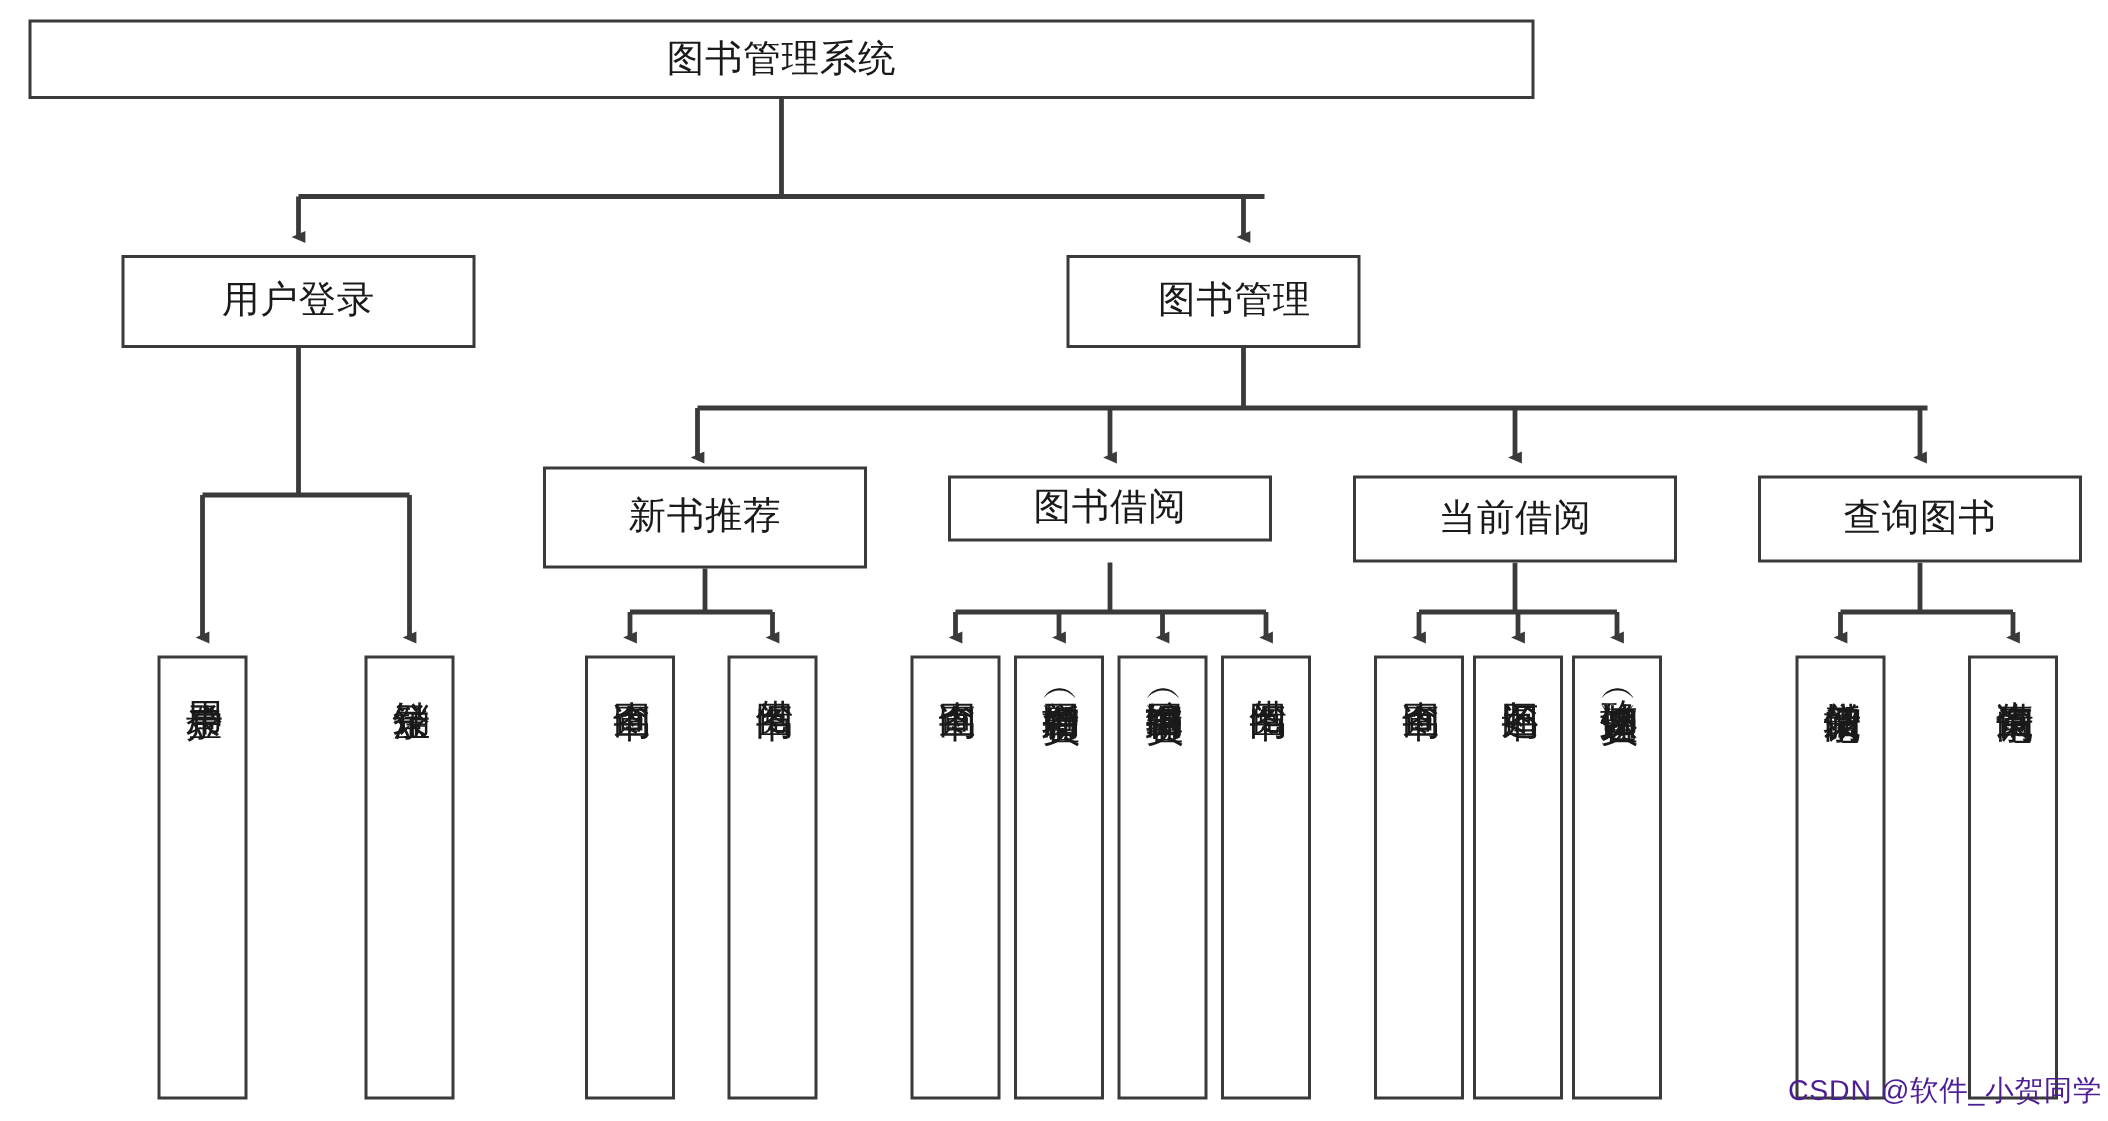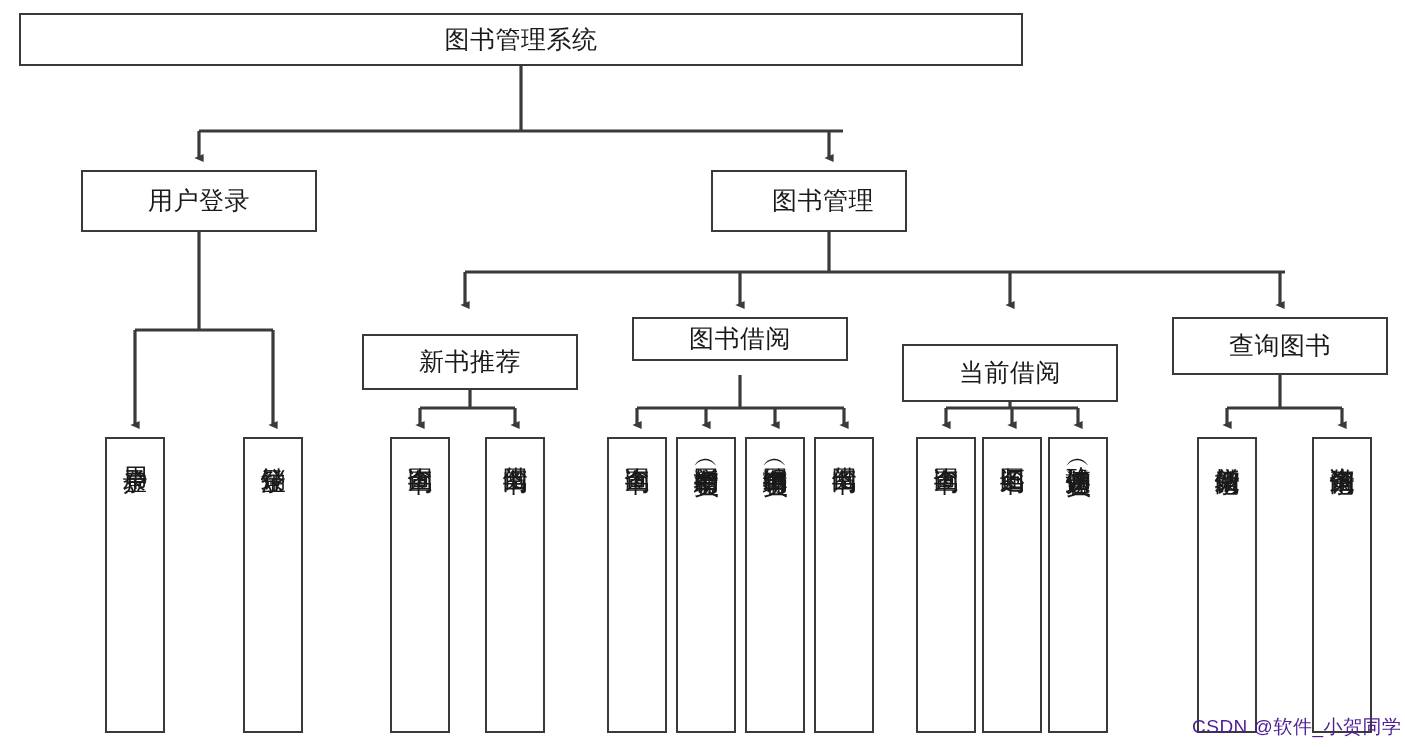--- a/index.html
+++ b/index.html
@@ -136,27 +136,27 @@
     <span class="node-label">图书管理系统</span>
   </div>
 
   <div class="node-box node-horizontal" style="left: 81px; top: 170px; width: 236px; height: 62px;">
     <span class="node-label">用户登录</span>
   </div>
   <div class="node-box node-horizontal" style="left: 711px; top: 170px; width: 196px; height: 62px; padding-left: 28px;">
     <span class="node-label">图书管理</span>
   </div>
 
-  <div class="node-box node-horizontal" style="left: 362px; top: 334px; width: 216px; height: 56px;">
+  <div class="node-box node-horizontal" style="left: 362px; top: 311px; width: 216px; height: 68px;">
     <span class="node-label">新书推荐</span>
   </div>
   <div class="node-box node-horizontal" style="left: 632px; top: 317px; width: 216px; height: 44px;">
     <span class="node-label">图书借阅</span>
   </div>
-  <div class="node-box node-horizontal" style="left: 902px; top: 317px; width: 216px; height: 58px; margin-top: 27px;">
+  <div class="node-box node-horizontal" style="left: 902px; top: 317px; width: 216px; height: 58px;">
     <span class="node-label">当前借阅</span>
   </div>
   <div class="node-box node-horizontal" style="left: 1172px; top: 317px; width: 216px; height: 58px;">
     <span class="node-label">查询图书</span>
   </div>
 
   <div class="node-box node-vertical" style="left: 105px; top: 437px; width: 60px; height: 296px;">
     <span class="node-label">用户登录</span>
   </div>
   <div class="node-box node-vertical" style="left: 243px; top: 437px; width: 60px; height: 296px;">

